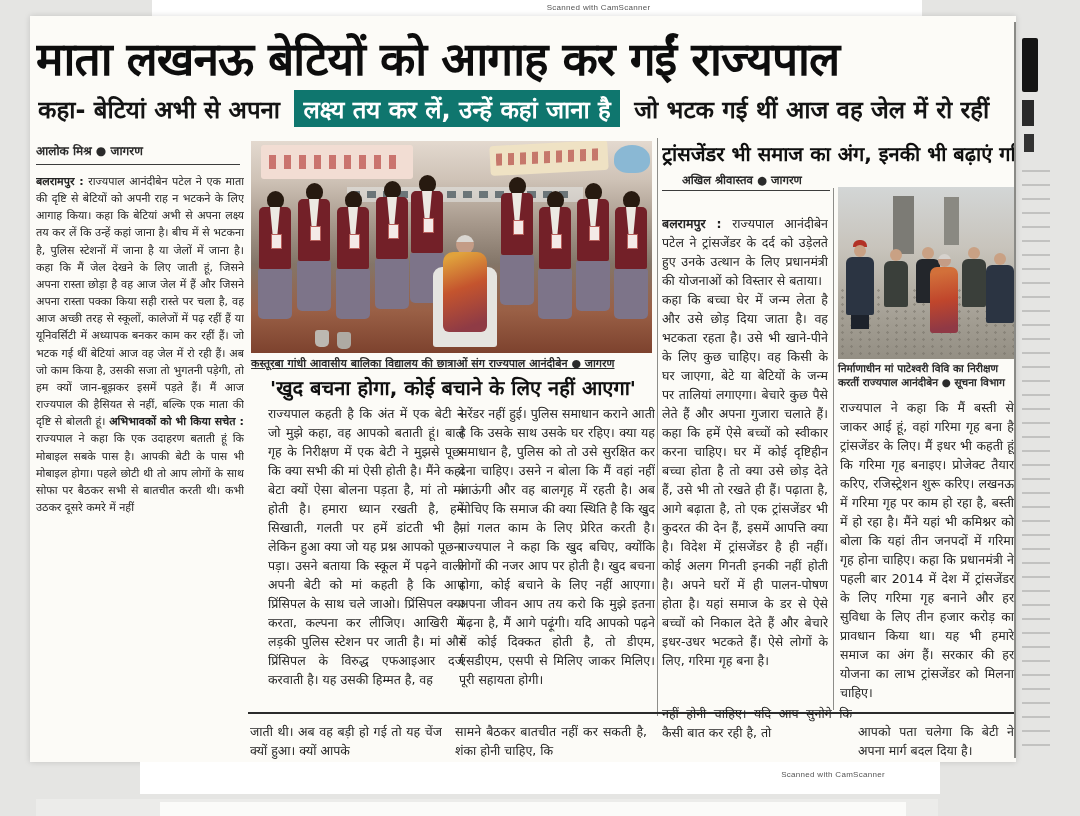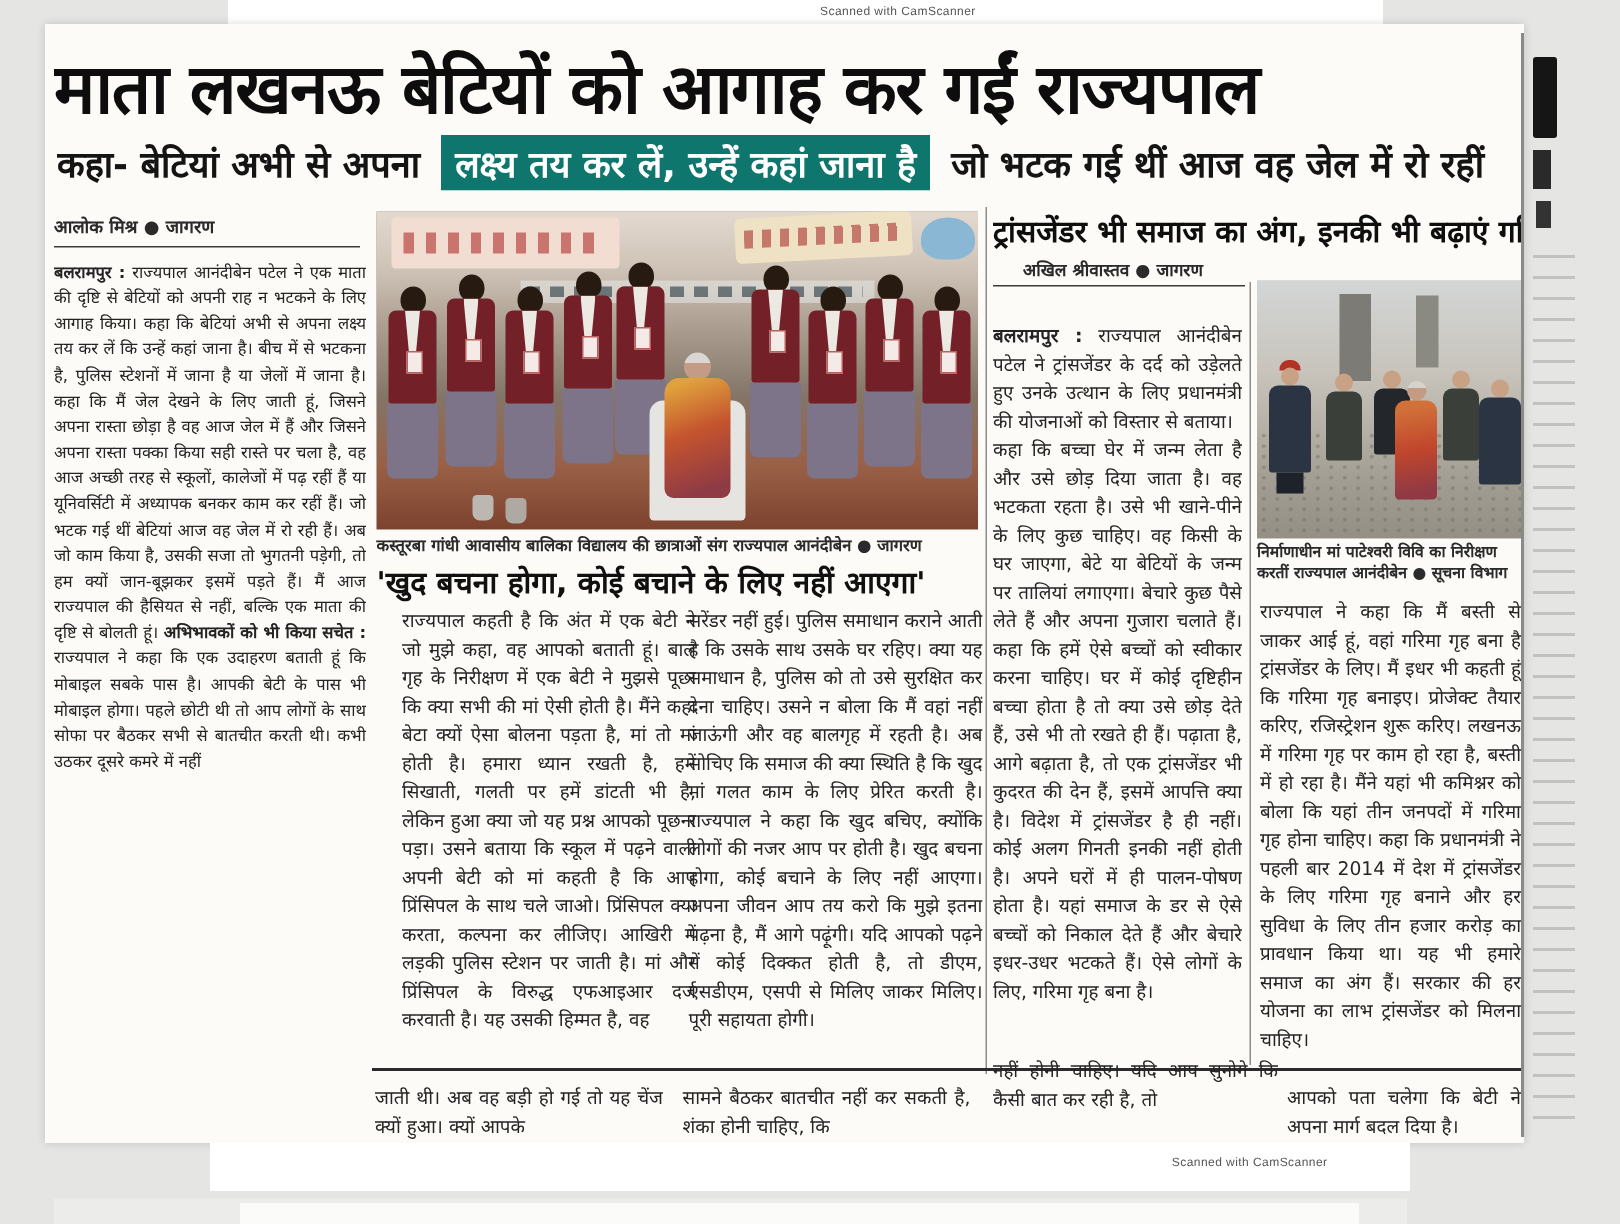--- a/index.html
+++ b/index.html
@@ -51,22 +51,22 @@
   .girl{position:absolute;bottom:10px;width:36px;height:152px;display:flex;flex-direction:column;align-items:center;}
   .g-head{width:17px;height:18px;background:#271a10;border-radius:50% 50% 46% 46%;}
   .g-torso{width:32px;height:62px;background:#732028;border-radius:5px 5px 2px 2px;position:relative;margin-top:-2px;}
   .g-sash{position:absolute;left:11px;top:0;width:10px;height:34px;background:#ece9e2;clip-path:polygon(0 0,100% 0,68% 100%,32% 100%);}
   .g-card{position:absolute;left:12px;top:27px;width:9px;height:13px;background:#f4eae7;border:1px solid #b8605c;}
   .g-skirt{width:34px;height:50px;background:#7d7489;border-radius:2px 2px 5px 5px;}
   .gov{position:absolute;left:180px;bottom:6px;width:68px;height:112px;}
   .gov-chair{position:absolute;left:2px;bottom:0;width:64px;height:80px;background:#e5e4e0;border-radius:9px 9px 3px 3px;}
   .gov-head{position:absolute;left:25px;top:0;width:18px;height:19px;border-radius:50%;background:linear-gradient(180deg,#dad6d1 36%,#c49c86 37%);}
   .gov-body{position:absolute;left:12px;top:17px;width:44px;height:80px;background:linear-gradient(160deg,#e0a23c 8%,#c4542e 45%,#8f3b45 88%);border-radius:10px 10px 6px 6px;}
-  .cap1{left:251px;top:357px;width:401px;}
-  .pullquote-head{left:251px;top:374px;width:404px;font-size:20px;font-weight:bold;white-space:nowrap;overflow:hidden;color:#101010;}
+  .cap1{left:251px;top:357px;width:401px;text-decoration:underline;}
+  .pullquote-head{left:251px;top:374px;width:404px;font-size:20px;font-weight:bold;text-align:center;white-space:nowrap;overflow:hidden;color:#101010;}
   .pq-col1{left:268px;top:404px;width:196px;height:312px;}
   .pq-col2{left:459px;top:404px;width:196px;height:312px;}
   .div-mid-right{left:657px;top:138px;height:578px;}
   
   .botrule{left:248px;top:712px;width:766px;}
   .bot1{left:250px;top:722px;width:192px;height:46px;}
   .bot2{left:455px;top:722px;width:192px;height:46px;}
   .bot3{left:662px;top:704px;width:190px;height:46px;}
   .bot4{left:858px;top:722px;width:156px;height:46px;}
   

